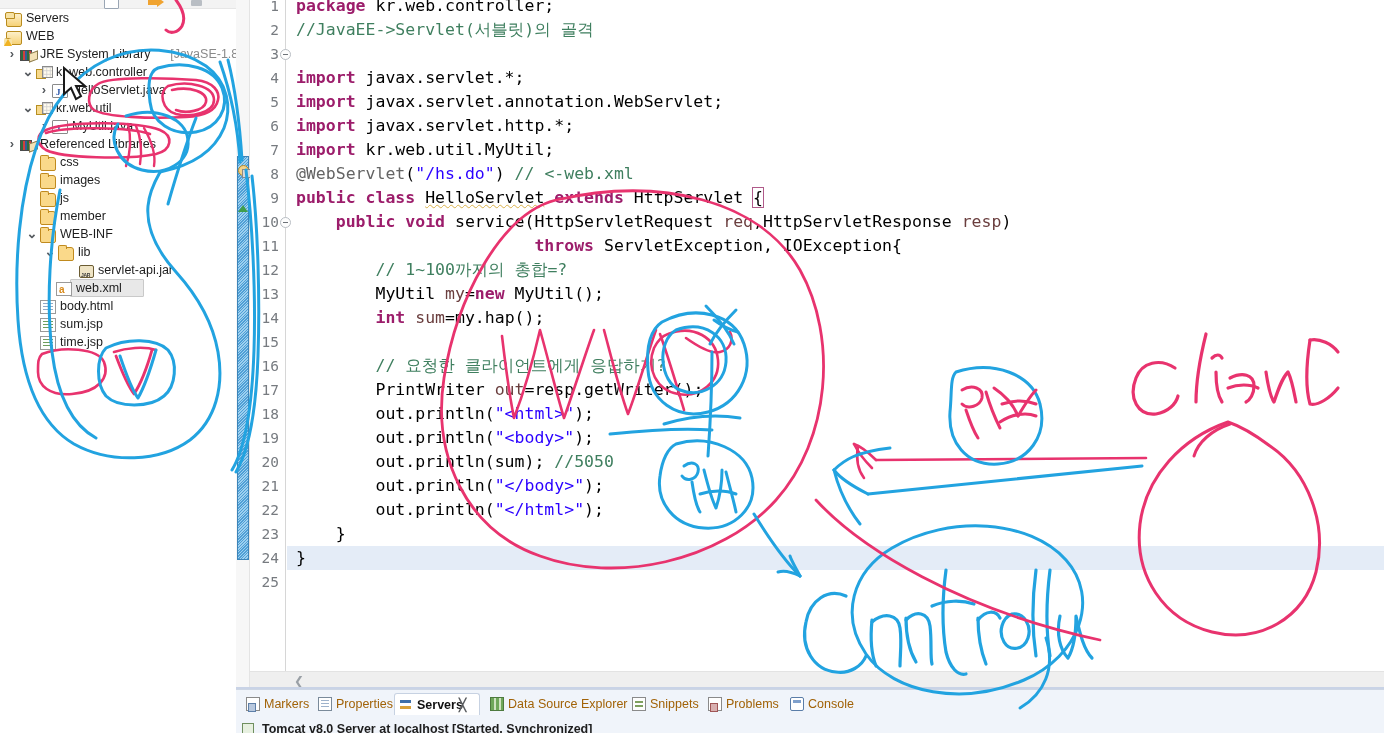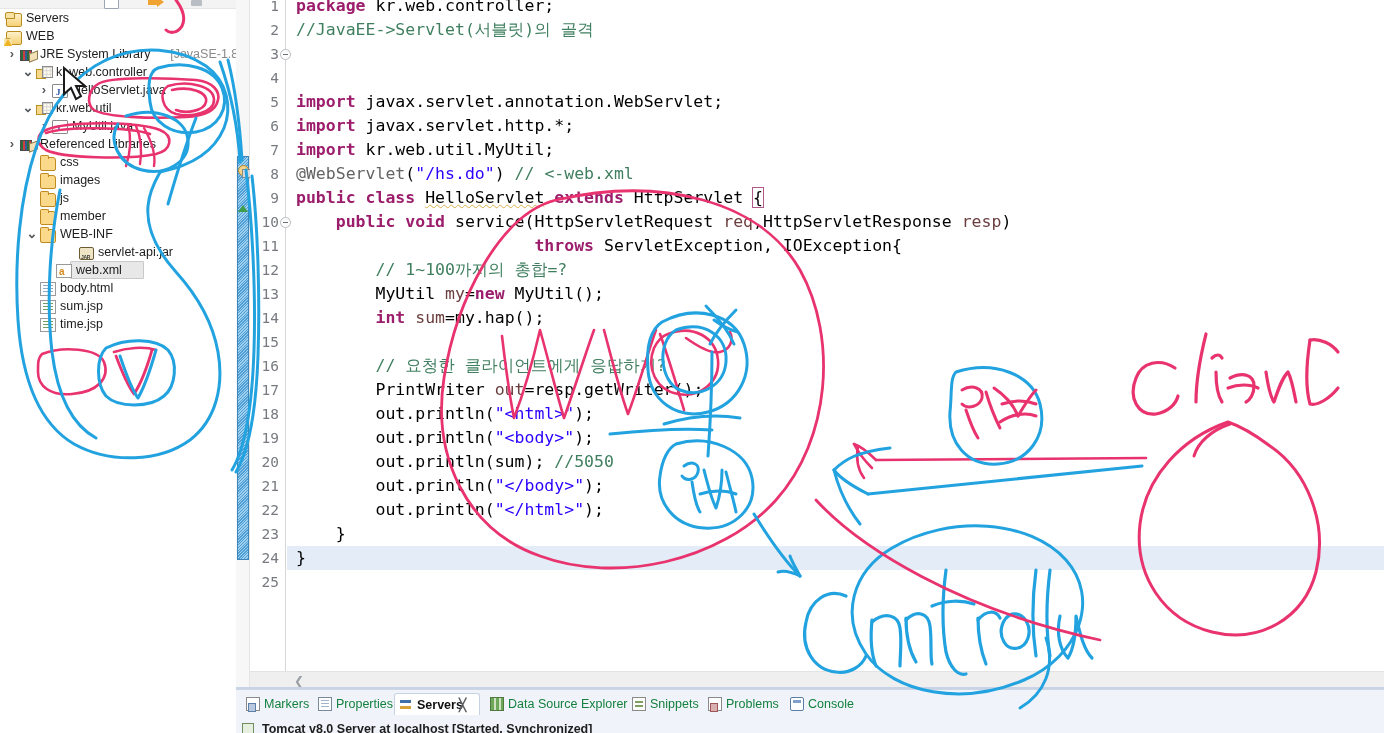--- a/index.html
+++ b/index.html
@@ -268,21 +268,21 @@
 
   
   #tabbar {
     position: absolute; left: 236px; bottom: 0;
     width: 1148px; height: 44px;
     background: #f0f4fa;
     border-top: 1px solid #cdd6e4;
   }
   .vtab {
     position: absolute; top: 3px; height: 22px; line-height: 22px;
-    font-size: 12.5px; color: #15803d; white-space: nowrap;
+    font-size: 12.5px; color: #a16207; white-space: nowrap;
   }
   .vtab.active {
     color: #101010; font-weight: bold;
     background: #ffffff;
     border: 1px solid #c7d2e2; border-bottom: none;
     border-radius: 3px 3px 0 0;
   }
   .vtab .tico { position: absolute; left: 4px; top: 4px; width: 14px; height: 14px; }
   .vtab .tlabel { position: absolute; left: 22px; top: 0; }
   .vtab .tclose { position: absolute; top: 0; color: #5a5d60; font-size: 12px; }
@@ -387,20 +387,25 @@
           <span class="lbl" style="left: 60px;">js</span>
         </div>
         <div class="row">
           <span class="ico ic-folder" style="left: 40px;"></span>
           <span class="lbl" style="left: 60px;">member</span>
         </div>
         <div class="row">
           <span class="arrow open" style="left: 26px;"></span>
           <span class="ico ic-folder" style="left: 40px;"></span>
           <span class="lbl" style="left: 60px;">WEB-INF</span>
+        </div>
+        <div class="row">
+          <span class="arrow open" style="left: 44px;"></span>
+          <span class="ico ic-folder" style="left: 58px;"></span>
+          <span class="lbl" style="left: 78px;">lib</span>
         </div>
         <div class="row">
           <span class="ico ic-jar" style="left: 78px;"></span>
           <span class="lbl" style="left: 98px;">servlet-api.jar</span>
         </div>
         <div class="row">
           <div class="sel-bg" style="left: 70px; width: 74px; top: 0px;"></div>
           <span class="ico ic-xml" style="left: 56px;"></span>
           <span class="lbl" style="left: 76px;">web.xml</span>
         </div>
@@ -451,20 +456,21 @@
         <div class="lineno" style="top: 474px;">21</div>
         <div class="lineno" style="top: 498px; text-align: right;">22</div>
         <div class="lineno" style="top: 522px;">23</div>
         <div class="lineno" style="top: 546px;">24</div>
         <div class="lineno" style="top: 570px;">25</div>
       </div>
 
     <div id="code">
         <div class="cline" style="top: -6px;"><span class="kw">package</span> kr.web.controller;</div>
         <div class="cline" style="top: 18px;"><span class="cm">//JavaEE-&gt;Servlet(서블릿)의 골격</span></div>
+        <div class="cline" style="top: 66px;"><span class="kw">import</span> javax.servlet.*;</div>
         <div class="cline" style="top: 90px;"><span class="kw">import</span> javax.servlet.annotation.WebServlet;</div>
         <div class="cline" style="top: 114px;"><span class="kw">import</span> javax.servlet.http.*;</div>
         <div class="cline" style="top: 138px;"><span class="kw">import</span> kr.web.util.MyUtil;</div>
         <div class="cline" style="top: 162px;"><span class="ann">@WebServlet</span>(<span class="str">"/hs.do"</span>) <span class="cm">// &lt;-web.xml</span></div>
         <div class="cline" style="top: 186px;"><span class="kw">public</span> <span class="kw">class</span> <span class="warn-underline">HelloServlet</span> <span class="kw">extends</span> HttpServlet <span class="brace-box">{</span></div>
         <div class="cline" style="top: 210px;">    <span class="kw">public</span> <span class="kw">void</span> service(HttpServletRequest <span class="par">req</span>,HttpServletResponse <span class="par">resp</span>)</div>
         <div class="cline" style="top: 234px;">                        <span class="kw">throws</span> ServletException, IOException{</div>
         <div class="cline" style="top: 258px;">        <span class="cm">// 1~100까지의 총합=?</span></div>
         <div class="cline" style="top: 282px;">        MyUtil <span class="par">my</span>=<span class="kw">new</span> MyUtil();</div>
         <div class="cline" style="top: 306px;">        <span class="kw">int</span> <span class="par">sum</span>=my.hap();</div>

